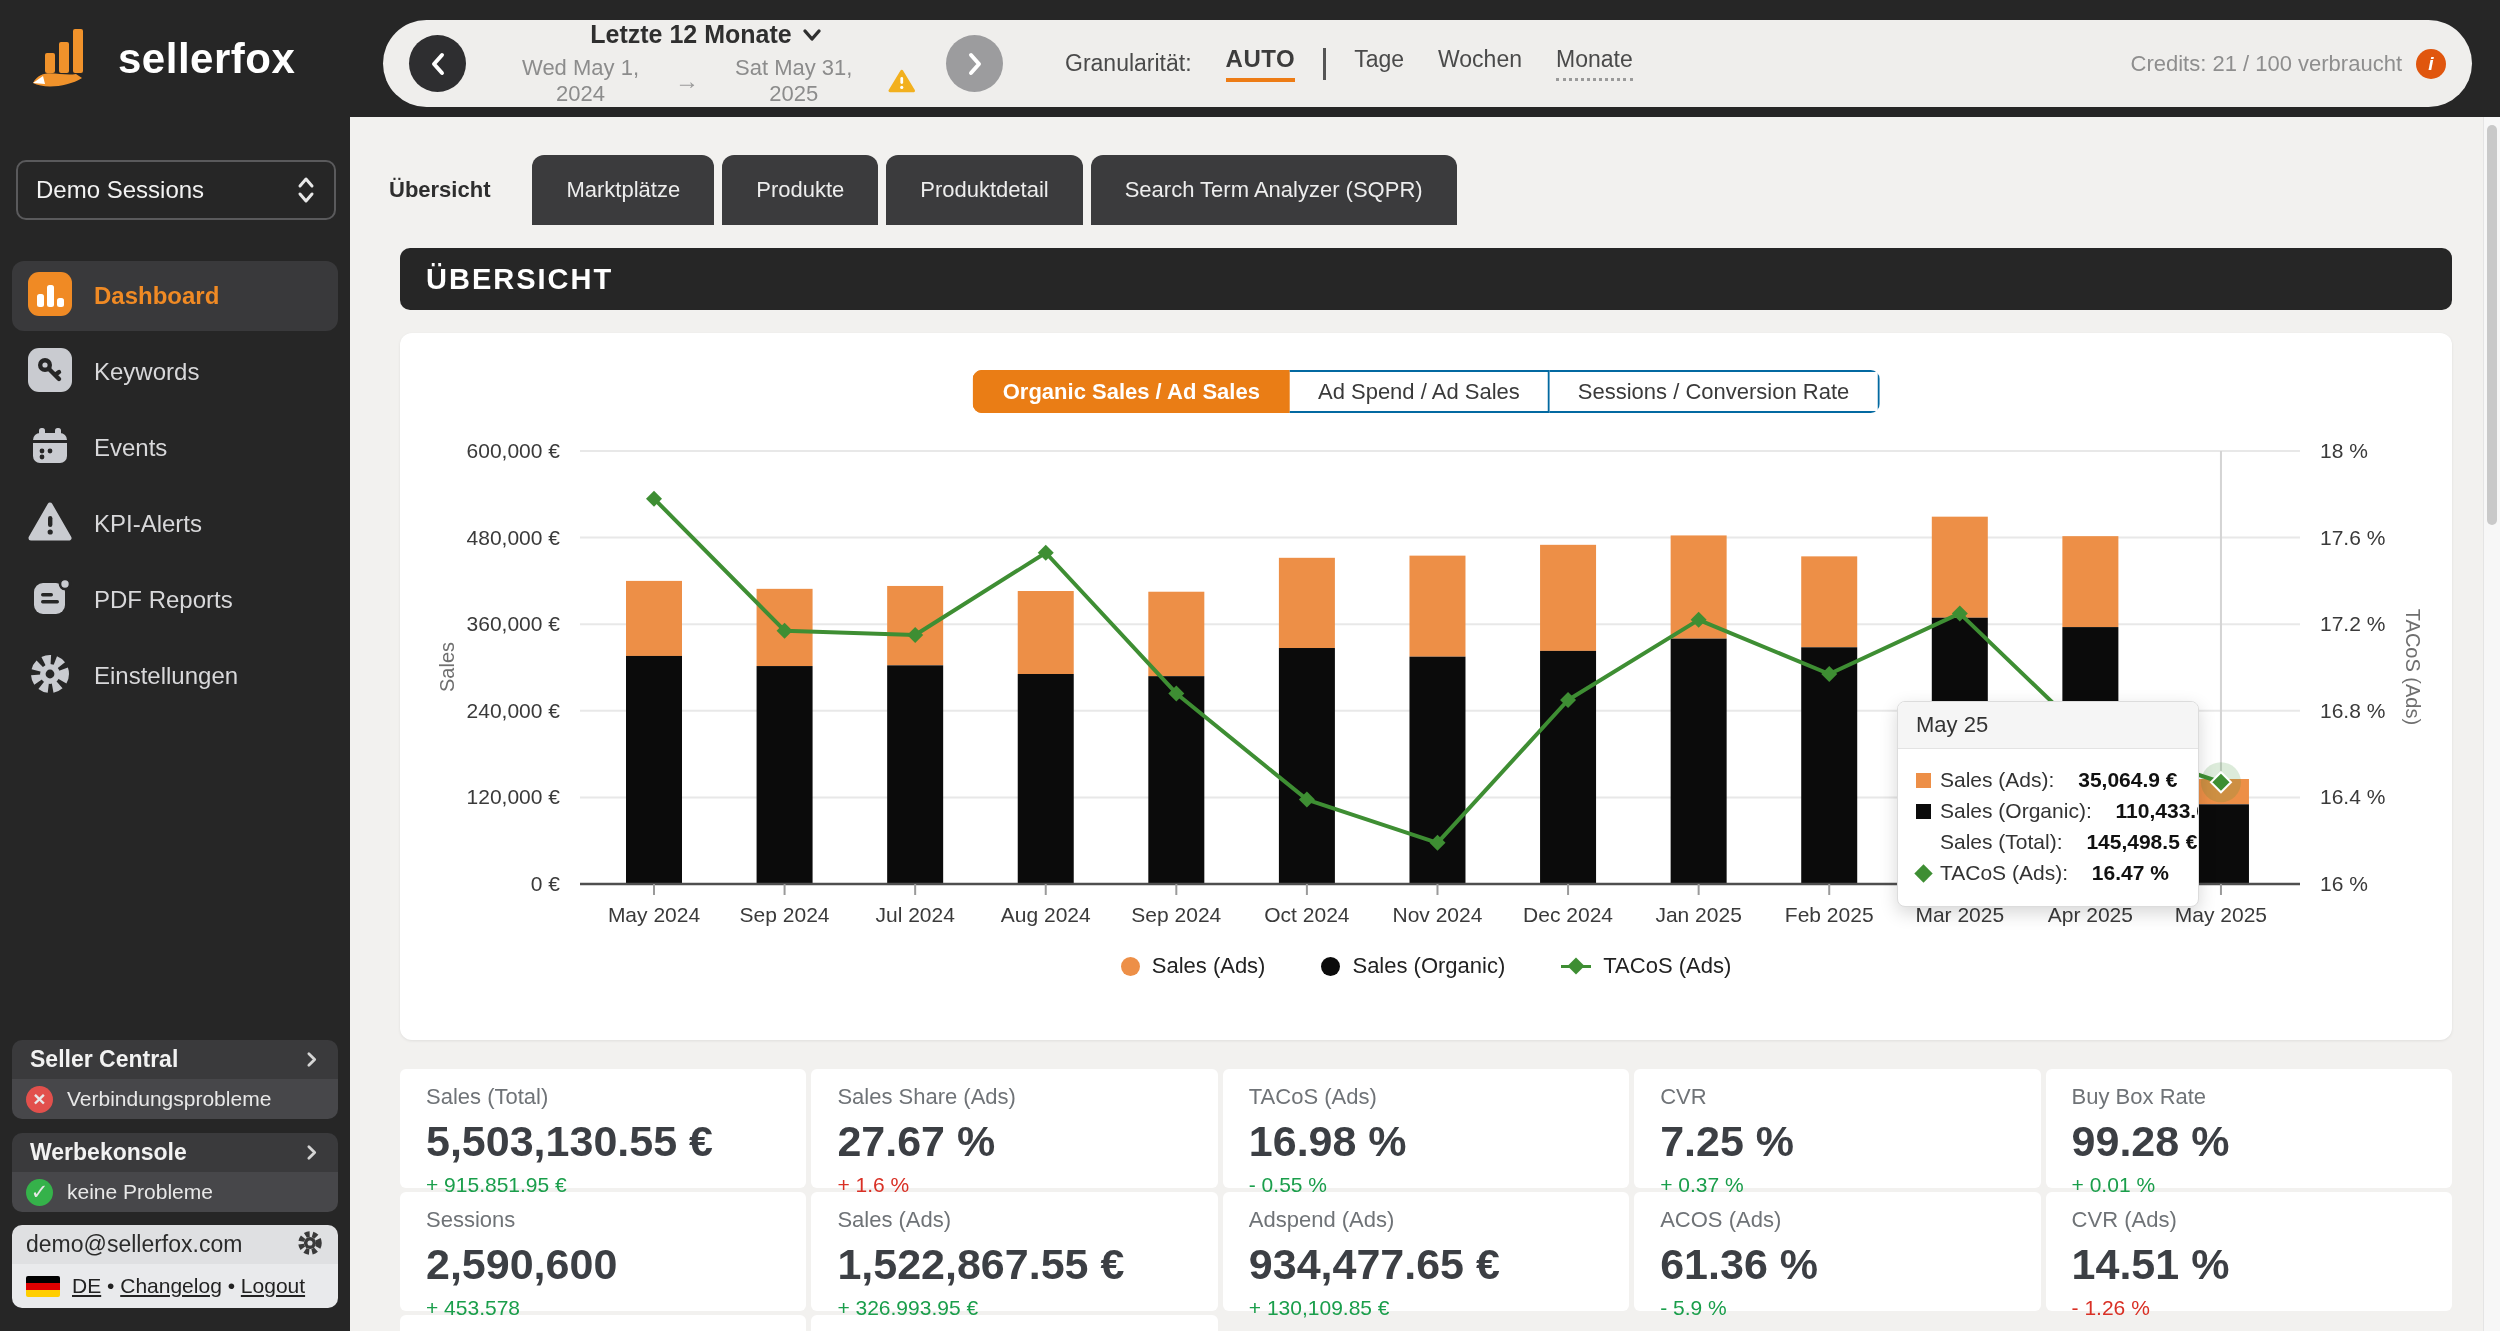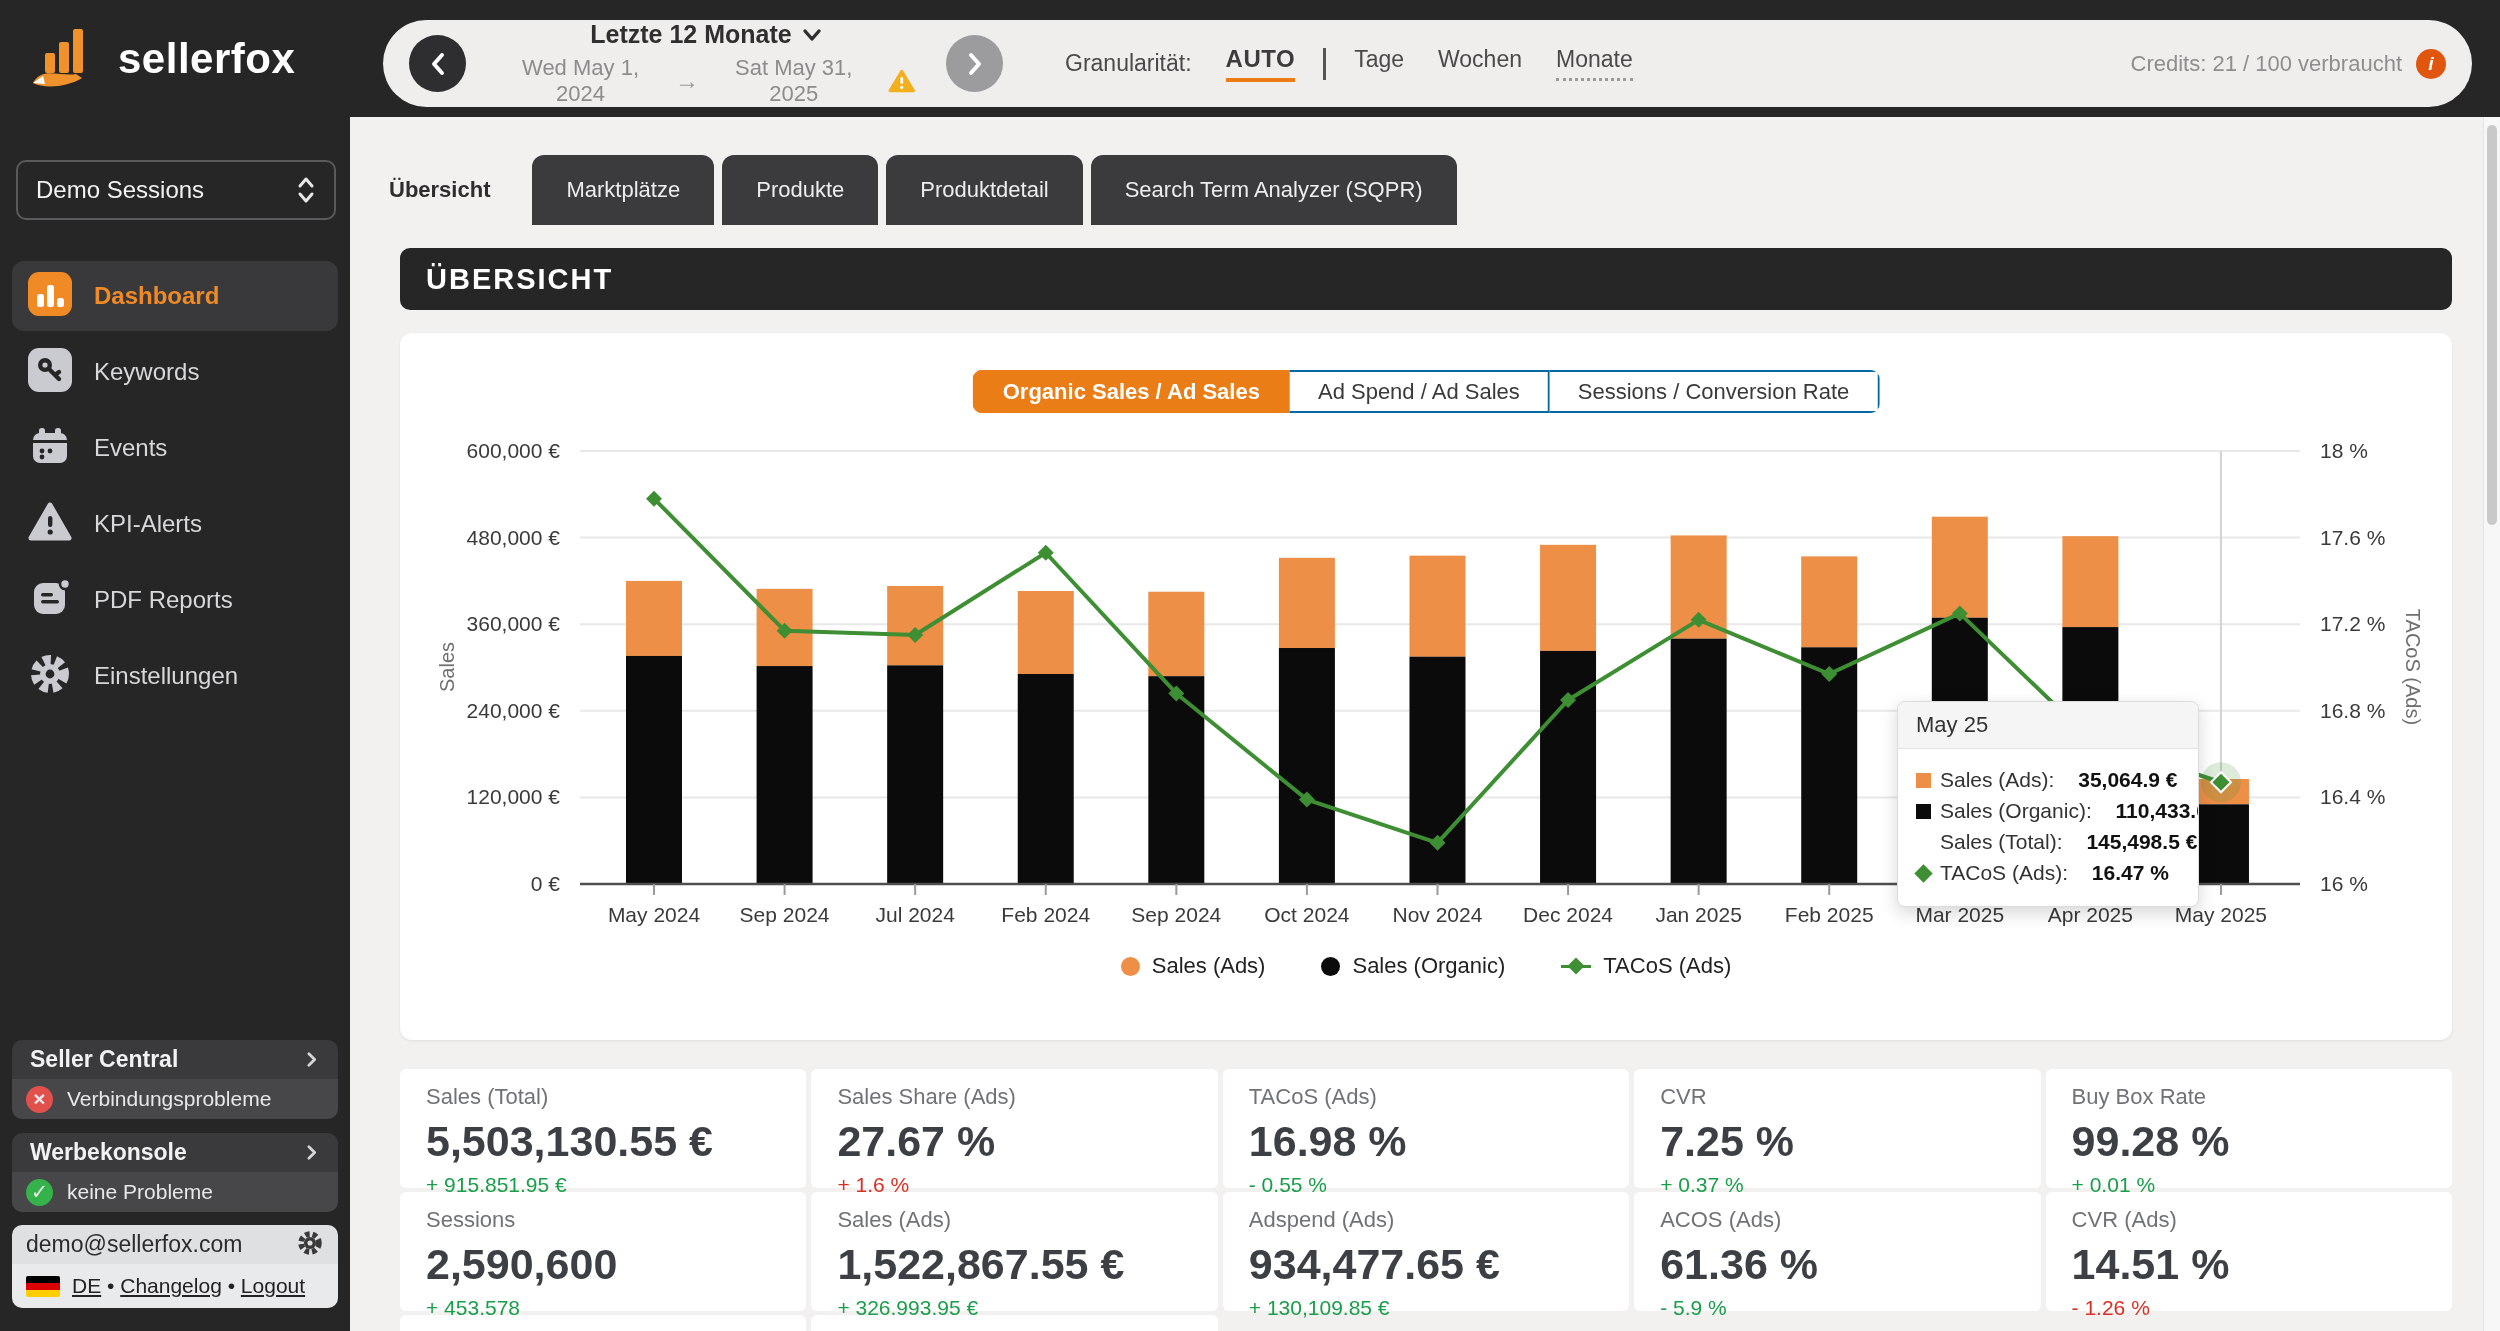--- a/index.html
+++ b/index.html
@@ -376,21 +376,21 @@
           <div class="ytick-r" style="top: 192.6px;">17.6 %</div>
           <div class="ytick-r" style="top: 279.2px;">17.2 %</div>
           <div class="ytick-r" style="top: 365.8px;">16.8 %</div>
           <div class="ytick-r" style="top: 452.4px;">16.4 %</div>
           <div class="ytick-r" style="top: 539px;">16 %</div>
         </div>
       <div id="xticks">
           <div class="xtick" style="left: 169px; top: 570px;">May 2024</div>
           <div class="xtick" style="left: 299.58px; top: 570px;">Sep 2024</div>
           <div class="xtick" style="left: 430.16px; top: 570px;">Jul 2024</div>
-          <div class="xtick" style="left: 560.74px; top: 570px;">Feb 2024</div>
+          <div class="xtick" style="left: 560.74px; top: 570px;">Aug 2024</div>
           <div class="xtick" style="left: 691.32px; top: 570px;">Sep 2024</div>
           <div class="xtick" style="left: 821.9px; top: 570px;">Oct 2024</div>
           <div class="xtick" style="left: 952.48px; top: 570px;">Nov 2024</div>
           <div class="xtick" style="left: 1083.06px; top: 570px;">Dec 2024</div>
           <div class="xtick" style="left: 1213.64px; top: 570px;">Jan 2025</div>
           <div class="xtick" style="left: 1344.22px; top: 570px;">Feb 2025</div>
           <div class="xtick" style="left: 1474.8px; top: 570px;">Mar 2025</div>
           <div class="xtick" style="left: 1605.38px; top: 570px;">Apr 2025</div>
           <div class="xtick" style="left: 1735.96px; top: 570px;">May 2025</div>
         </div>

